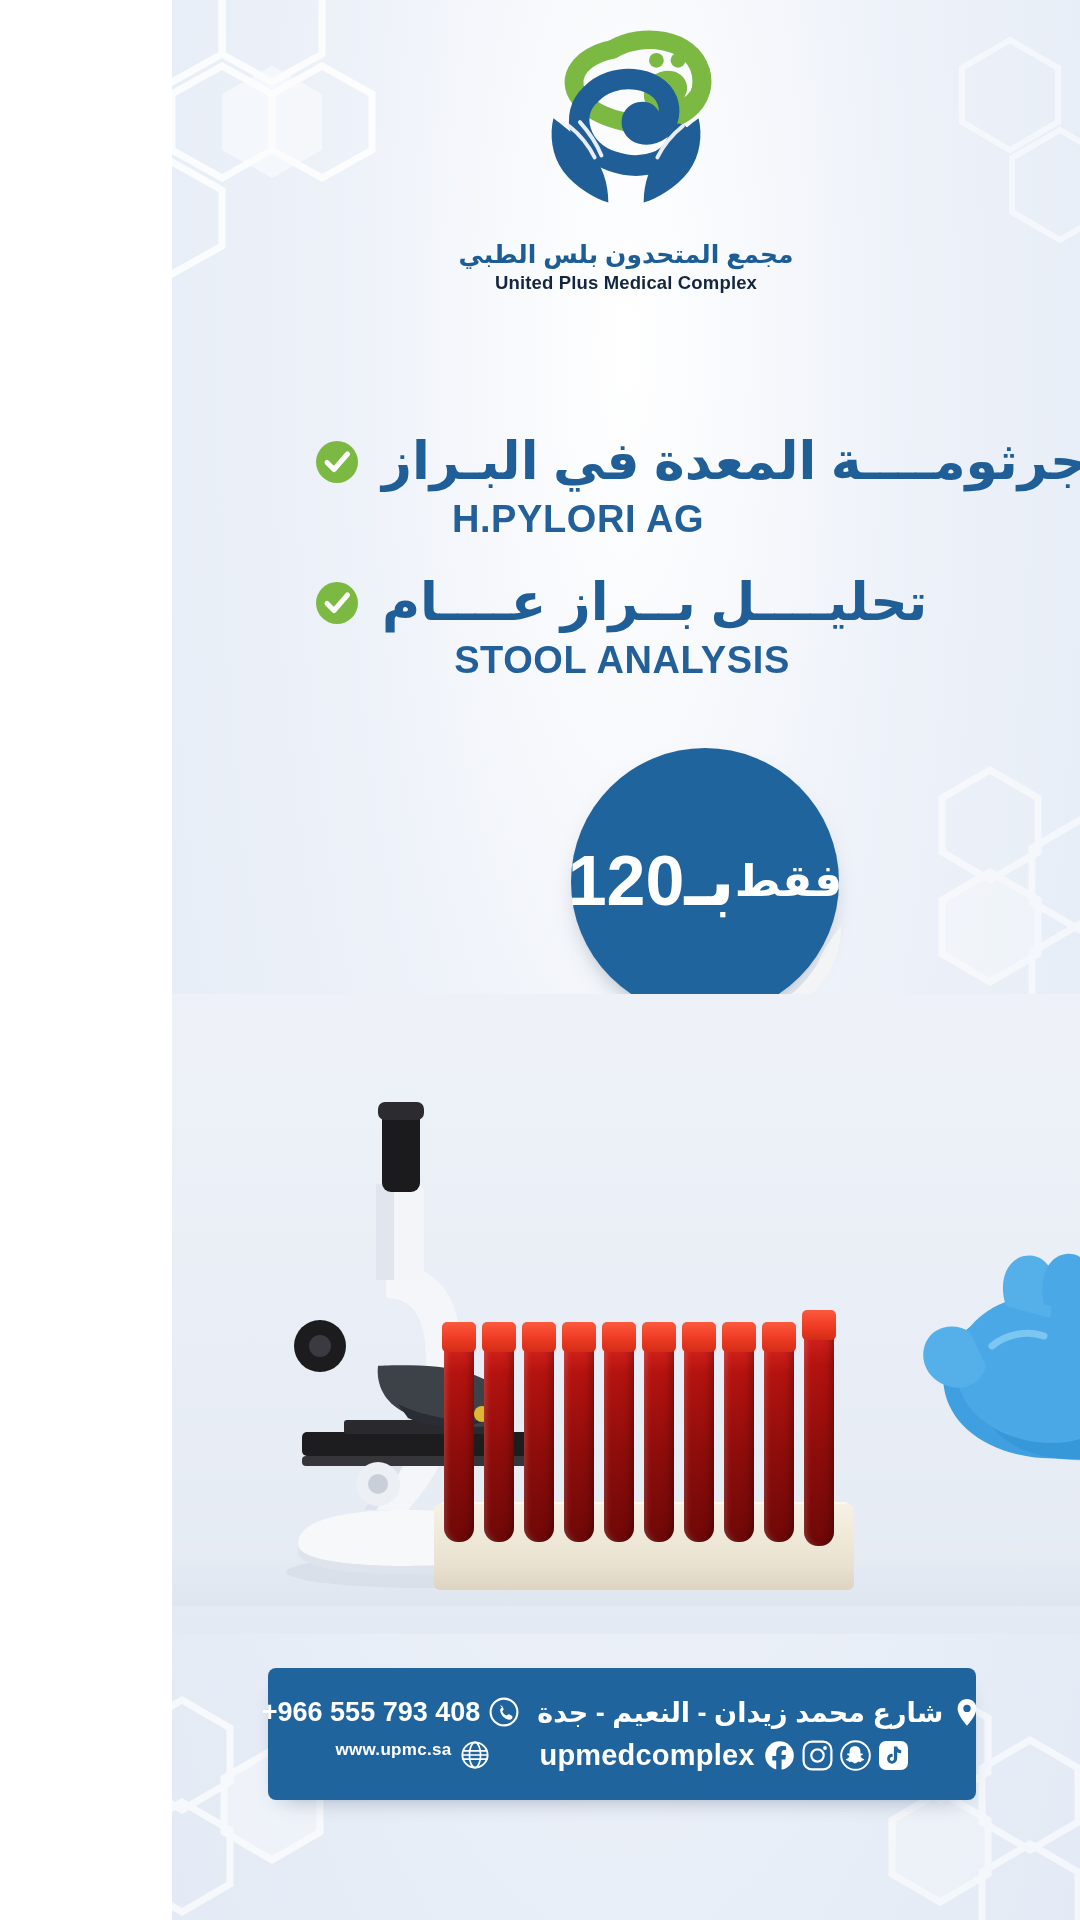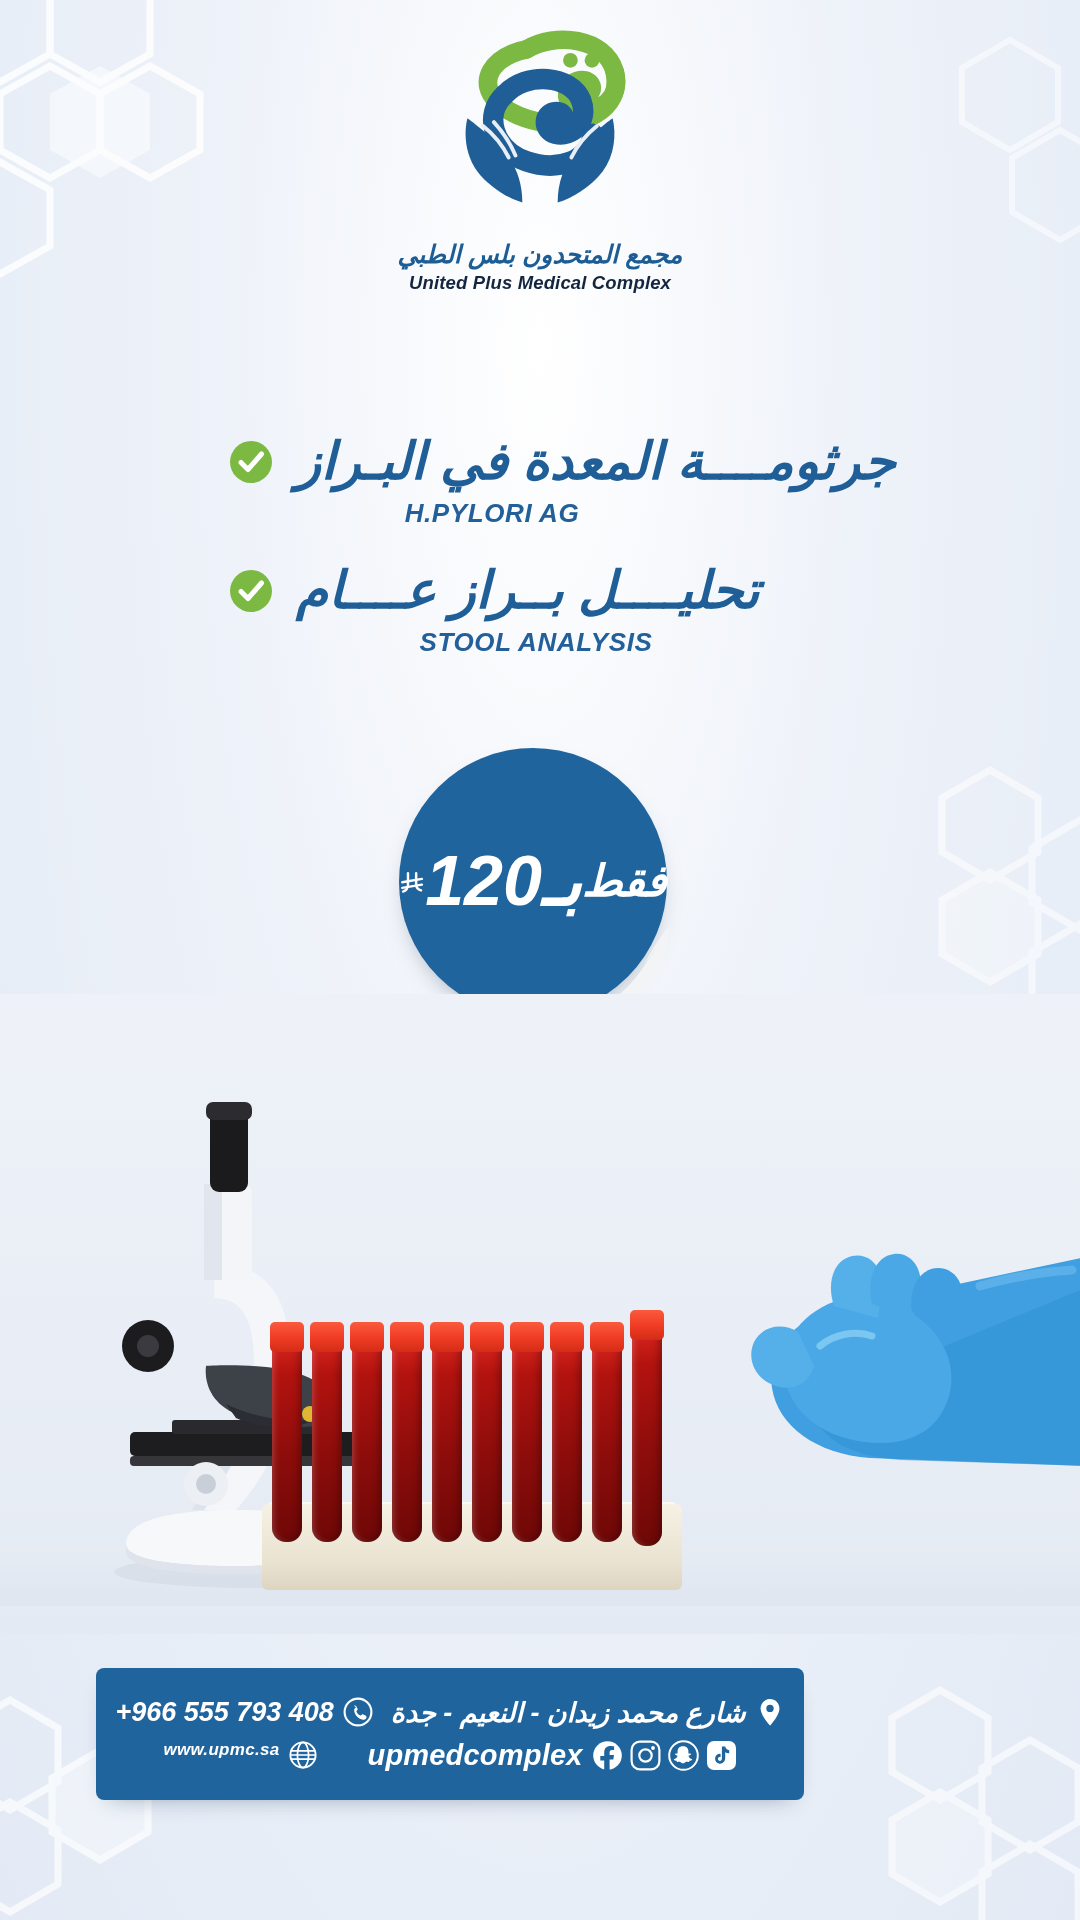--- a/index.html
+++ b/index.html
@@ -6,25 +6,24 @@
   * { margin:0; padding:0; box-sizing:border-box; }
 
   html,body{
     width:1080px; height:1920px;
     font-family:"Liberation Sans","DejaVu Sans",sans-serif;
     overflow:hidden;
   }
 
   .poster{
     position:relative;
-    width:1080px; height:1920px;
+    width:908px; height:1920px;
     background:
       radial-gradient(ellipse at 50% 18%, #ffffff 0%, #eef2f9 42%, #e8eef7 72%, #e3eaf5 100%);
     overflow:hidden;
-    font-style:italic;
   }
 
   
   .hexfield{ position:absolute; pointer-events:none; }
   .hexfield svg{ display:block; }
   .hex-tl{ top:-40px; left:-60px; opacity:.85; }
   .hex-tr{ top:30px; right:-40px; opacity:.5; }
   .hex-mr{ top:760px; right:-90px; opacity:.55; }
   .hex-bl{ bottom:-70px; left:-80px; opacity:.7; }
   .hex-br{ bottom:-60px; right:-70px; opacity:.6; }
@@ -74,21 +73,21 @@
     justify-content:flex-start; gap:24px;
     direction:rtl;
   }
   .check-icon{ width:42px; height:42px; flex:0 0 42px; }
   .svc-ar{
     font-size:52px; font-weight:700; color:#1f5e96;
     direction:rtl; white-space:nowrap; line-height:1.15;
   }
   .svc-en{
     margin-top:6px;
-    font-size:26px; font-weight:700; color:#23609a;
+    font-size:38px; font-weight:700; color:#23609a;
     letter-spacing:.6px; direction:ltr;
   }
   .svc:nth-child(1) .svc-top{ justify-content:flex-start; padding-right:0; }
   .svc:nth-child(1) .svc-en{ margin-right:96px; }
   .svc:nth-child(2) .svc-en{ margin-right:8px; }
 
   
   .price-sticker{
     position:absolute; top:748px; left:399px;
     width:268px; height:268px;

